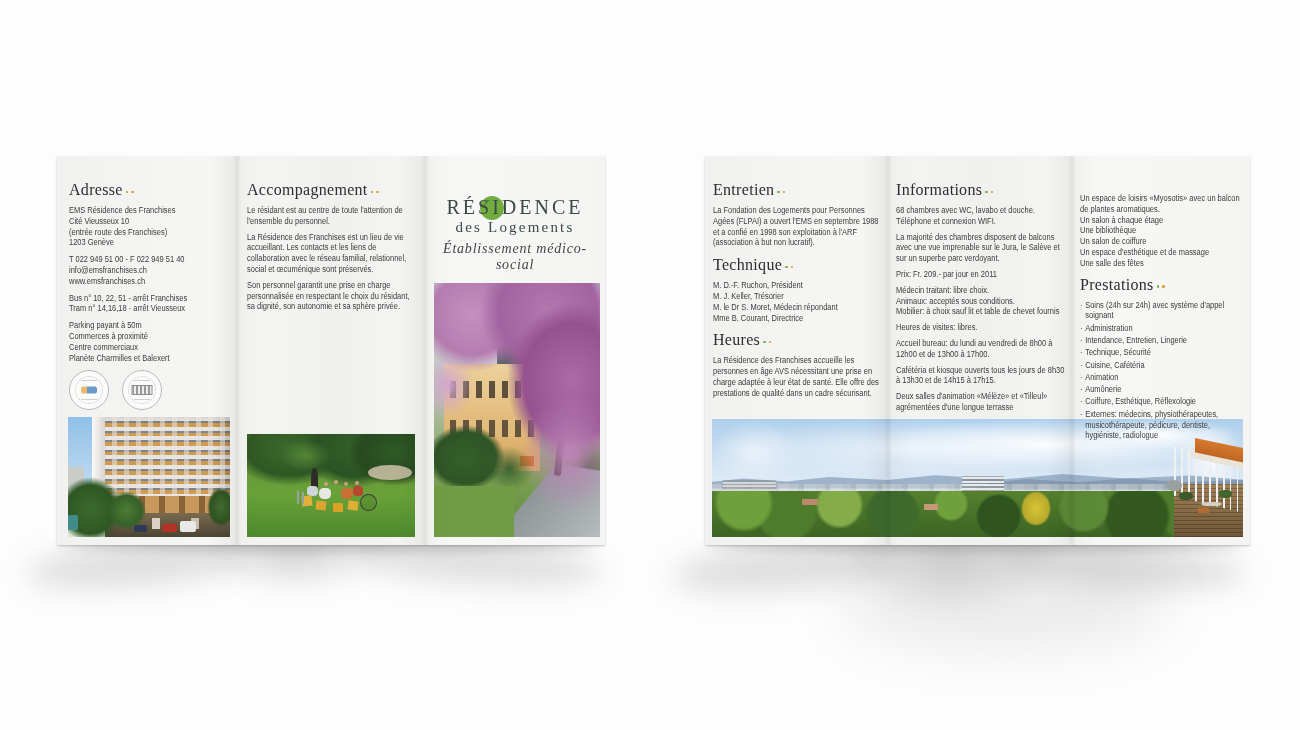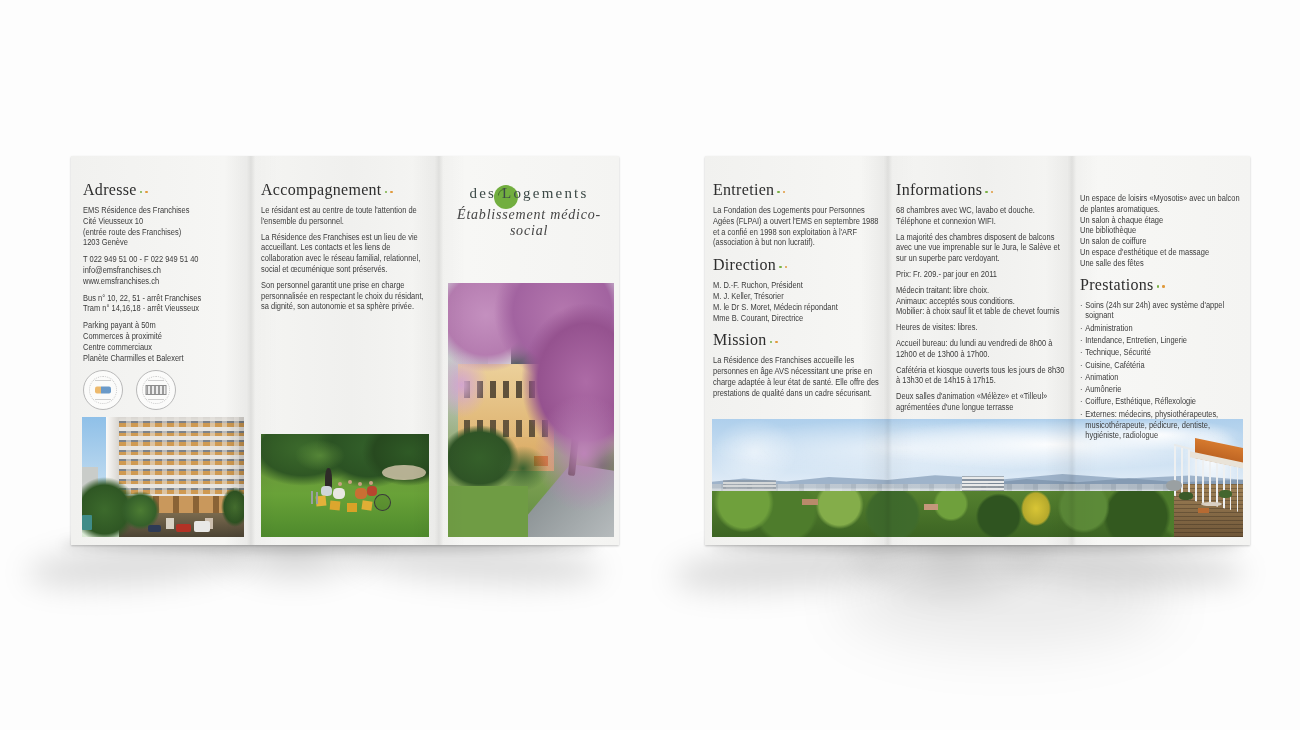--- a/index.html
+++ b/index.html
@@ -16,21 +16,21 @@
   .sh-big{background:rgba(0,0,0,.07);filter:blur(26px);}
 
   
   .brochure{
     position:absolute;z-index:2;top:156px;height:389px;
     background-image:
       linear-gradient(90deg,#f1f1ef 0%,#f6f6f4 28%,#f0f0ee 51%,#f7f7f5 72%,#f4f4f2 100%),
       linear-gradient(180deg,rgba(255,255,255,.35),rgba(0,0,0,.02));
     box-shadow:0 1px 2px rgba(0,0,0,.22);
   }
-  #brochure-left{left:71px;width:548px;}
+  #brochure-left{left:57px;width:548px;}
   #brochure-right{left:705px;width:545px;}
   .fold{
     position:absolute;top:0;bottom:0;width:54px;z-index:6;pointer-events:none;
     background:linear-gradient(90deg,rgba(0,0,0,0) 0%,rgba(0,0,0,.045) 42%,rgba(0,0,0,.09) 50%,rgba(0,0,0,.02) 58%,rgba(255,255,255,0) 100%);
   }
   .panel{position:absolute;top:0;height:100%;box-sizing:border-box;z-index:3;}
   #lp1{left:0;width:180px;padding:25px 6px 0 12px;}
   #lp2{left:180px;width:188px;padding:25px 8px 0 10px;}
   #lp3{left:368px;width:180px;padding:28px 0 0 0;}
   #rp1{left:0;width:183px;padding:25px 6px 0 8px;}
@@ -281,20 +281,21 @@
     <div class="cmp">
         <div class="para">Le résidant est au centre de toute l'attention de l'ensemble du personnel.</div>
         <div class="para">La Résidence des Franchises est un lieu de vie accueillant. Les contacts et les liens de collaboration avec le réseau familial, relationnel, social et œcuménique sont préservés.</div>
         <div class="para">Son personnel garantit une prise en charge personnalisée en respectant le choix du résidant, sa dignité, son autonomie et sa sphère privée.</div>
       </div>
   </section>
 
   <section class="panel" id="lp3">
     <div class="logo">
       <div class="logo-circle"></div>
+      <div class="logo-l1">RÉSIDENCE</div>
       <div class="logo-l2">des Logements</div>
       <div class="logo-l3">Établissement médico-social</div>
     </div>
   </section>
 
   <div class="photo" id="ph-building">
     <div class="pb-sky"></div>
     <div class="pb-far"></div>
     <div class="pb-corner"></div>
     <div class="pb-main"></div>
@@ -360,28 +361,28 @@
   <div class="fold" style="left:341px;"></div>
 </div>
 
 <div class="brochure" id="brochure-right">
 
   <section class="panel" id="rp1">
     <h2 class="hd"><span>Entretien</span><span class="dot g"></span><span class="dot o"></span></h2>
     <div class="cmp">
         <div class="para">La Fondation des Logements pour Personnes Agées (FLPAI) a ouvert l'EMS en septembre 1988 et a confié en 1998 son exploitation à l'ARF (association à but non lucratif).</div>
       </div>
-    <h2 class="hd hd2"><span>Direction</span><span class="dot g"></span><span class="dot o"></span></h2>
+    <h2 class="hd hd2"><span>Technique</span><span class="dot g"></span><span class="dot o"></span></h2>
     <div class="cmp">
         <div class="line">M. D.-F. Ruchon, Président</div>
         <div class="line">M. J. Keller, Trésorier</div>
         <div class="line">M. le Dr S. Moret, Médecin répondant</div>
         <div class="line">Mme B. Courant, Directrice</div>
       </div>
-    <h2 class="hd hd2"><span>Mission</span><span class="dot g"></span><span class="dot o"></span></h2>
+    <h2 class="hd hd2"><span>Heures</span><span class="dot g"></span><span class="dot o"></span></h2>
     <div class="cmp">
         <div class="para">La Résidence des Franchises accueille les personnes en âge AVS nécessitant une prise en charge adaptée à leur état de santé. Elle offre des prestations de qualité dans un cadre sécurisant.</div>
       </div>
   </section>
 
   <section class="panel" id="rp2">
     <h2 class="hd"><span>Informations</span><span class="dot g"></span><span class="dot o"></span></h2>
     <div class="cmp">
         <div class="para">68 chambres avec WC, lavabo et douche. Téléphone et connexion WIFI.</div>
         <div class="para">La majorité des chambres disposent de balcons avec une vue imprenable sur le Jura, le Salève et sur un superbe parc verdoyant.</div>

